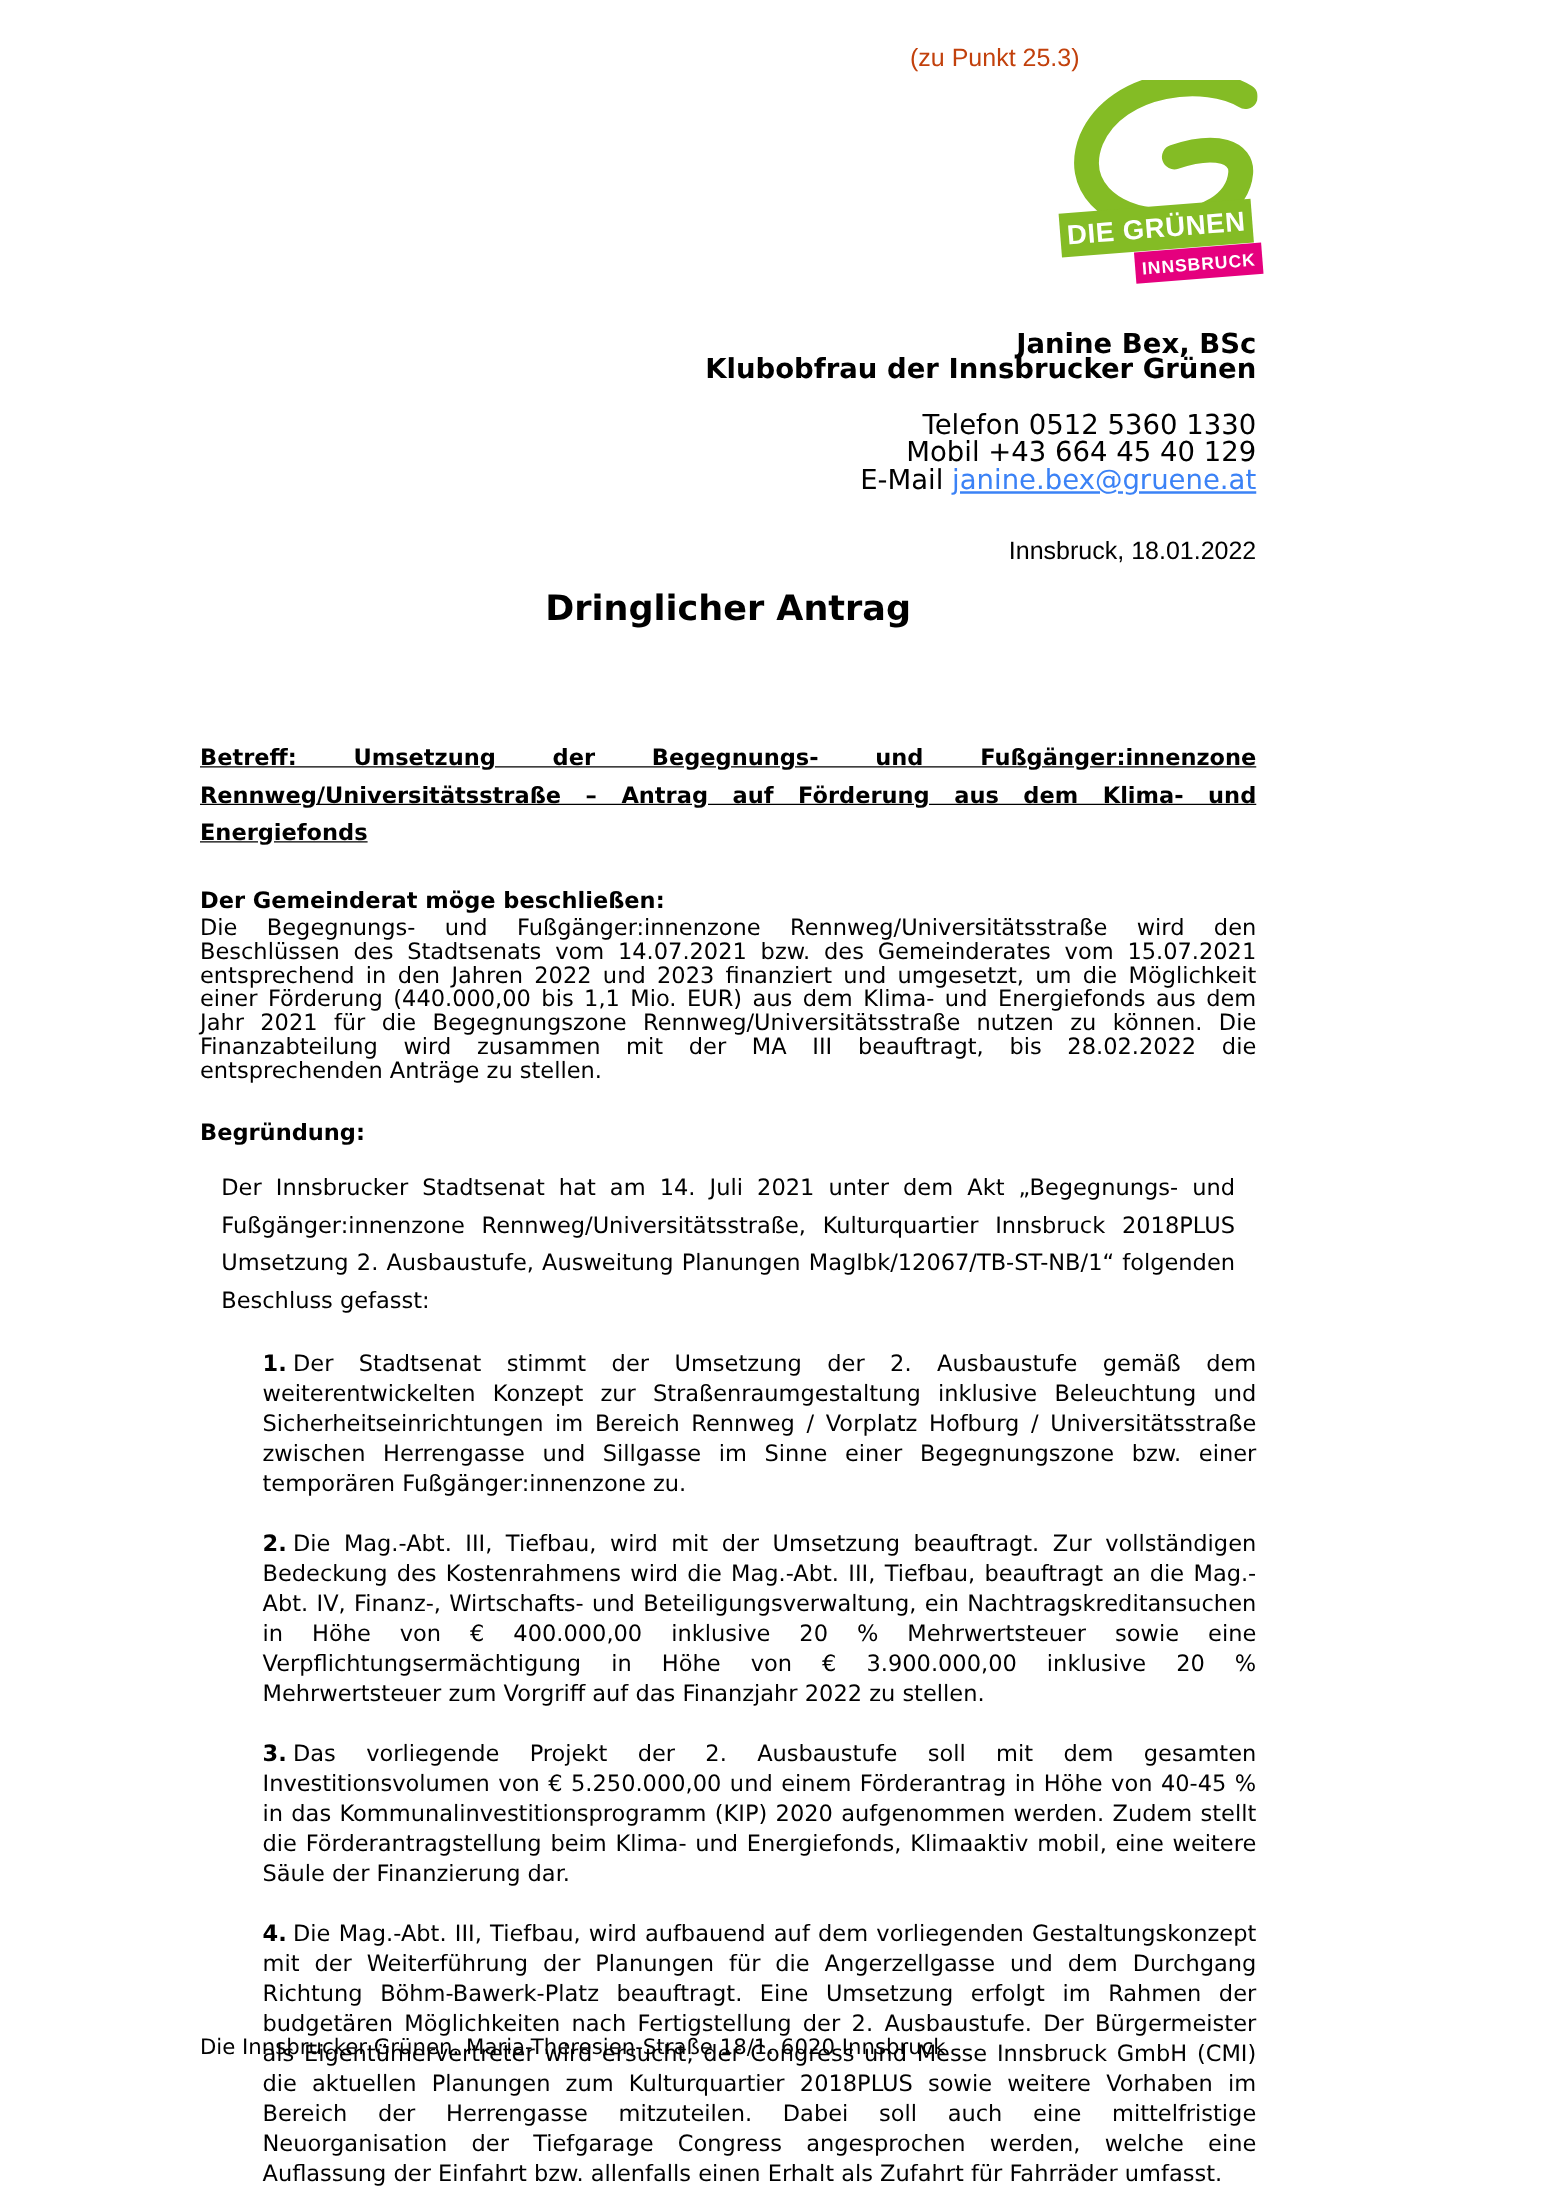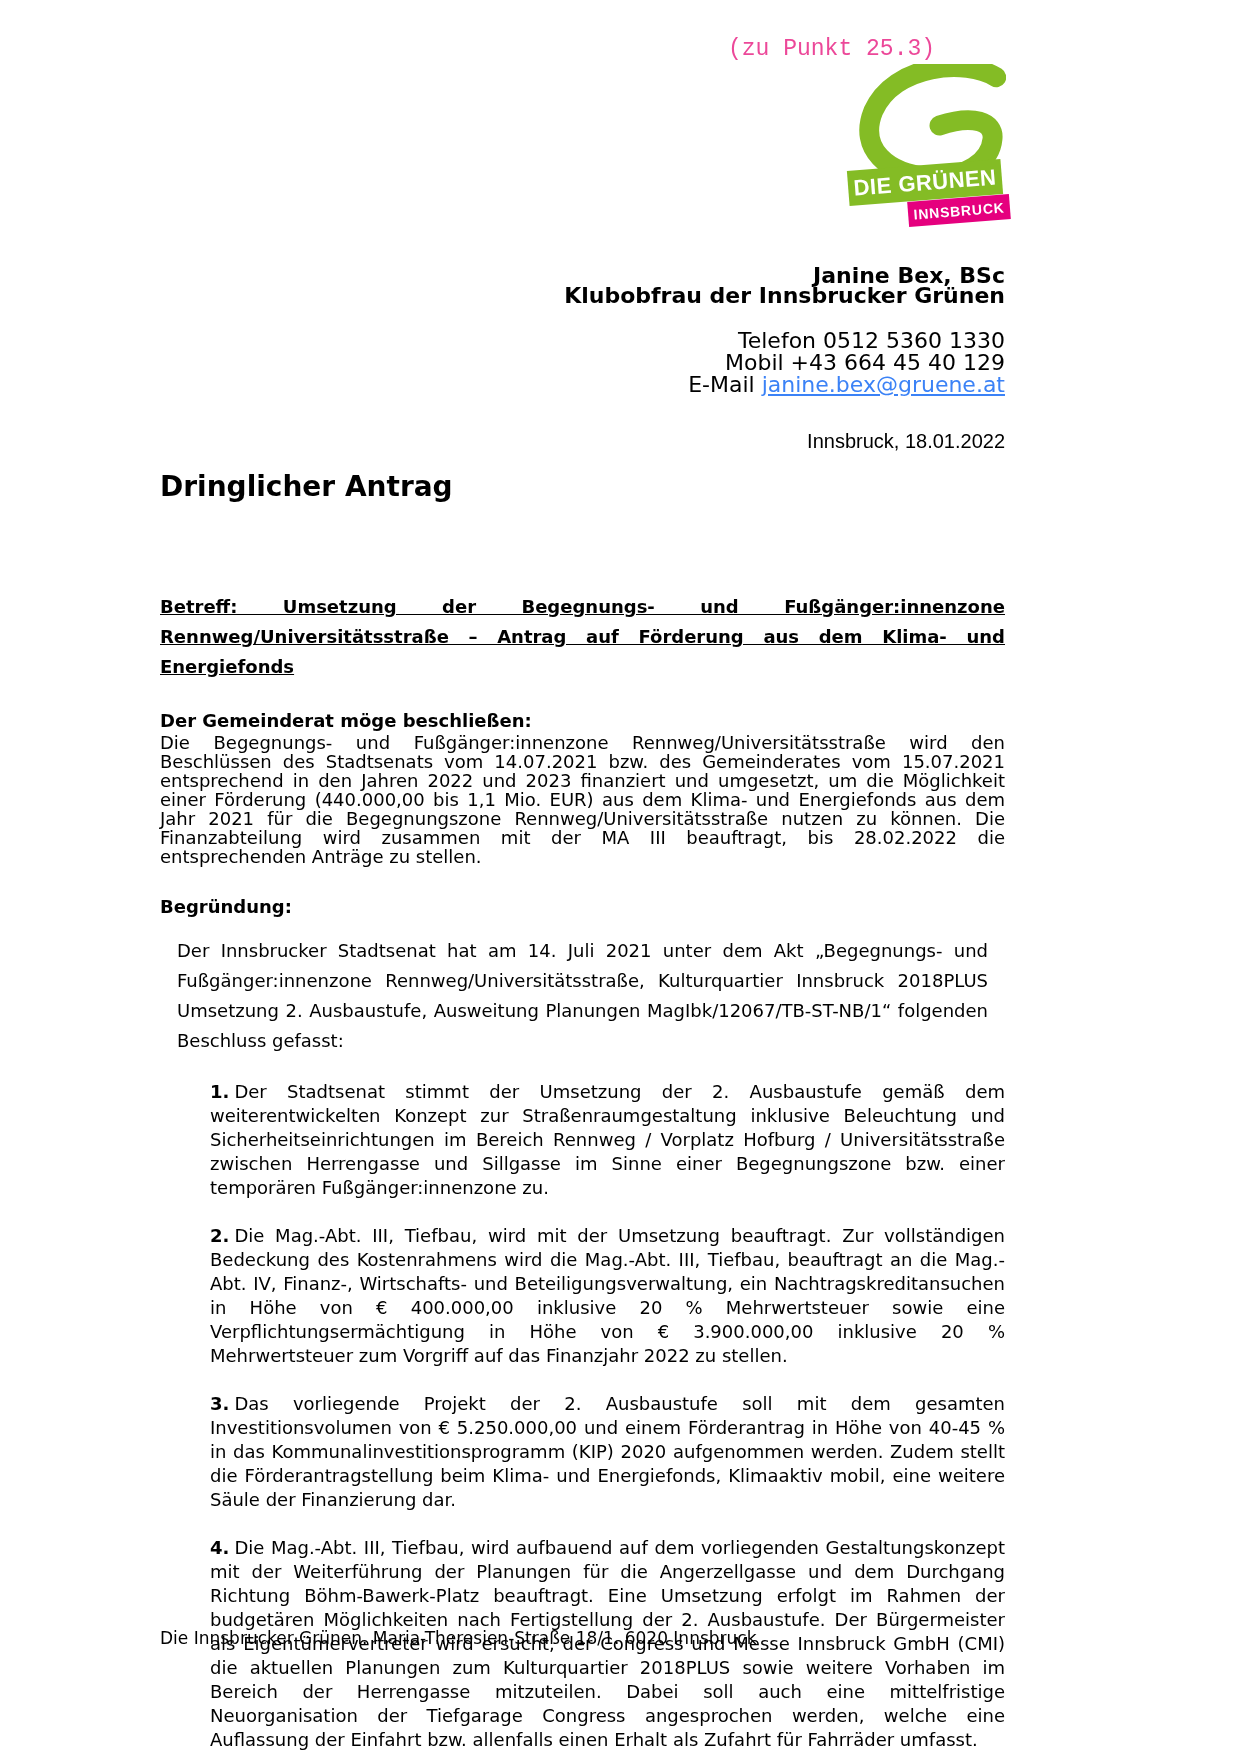--- a/index.html
+++ b/index.html
@@ -9,23 +9,23 @@
     height:1755px;
     background:#ffffff;
     font-family:"DejaVu Sans",sans-serif;
     color:#000;
     overflow:hidden;
   }
   
   .point-ref{
     position:absolute;
     left:728px; top:36px;
-    font-family:Liberation Mono, monospace;
-    font-size:23px;
-    color:#ec4899;
+    font-family:Liberation Sans, sans-serif;
+    font-size:20px;
+    color:#c2410c;
   }
   
   .logo{position:absolute;left:846px;top:64px;width:168px;height:165px;}
   .logo svg{position:absolute;left:8px;top:0;}
   .banner{
     position:absolute;
     display:flex;align-items:center;justify-content:center;
     color:#fff;font-weight:bold;
     font-family:"Liberation Sans",sans-serif;
     transform:rotate(-4.5deg);
@@ -50,21 +50,21 @@
   .email-link{text-decoration:underline;cursor:pointer;}
   
   .dateline{
     position:absolute;right:235px;top:430px;
     font-family:"Liberation Sans",sans-serif;
     font-size:20px;
   }
   
   .doc-title{
     position:absolute;left:160px;top:470px;width:845px;
-    font-weight:bold;font-size:28px;
+    text-align:center;font-weight:bold;font-size:28px;
   }
   
   .main{
     position:absolute;left:160px;top:592px;width:845px;
     font-size:18px;
   }
   .subject{
     font-weight:bold;
     text-decoration:underline;
     text-align:justify;

